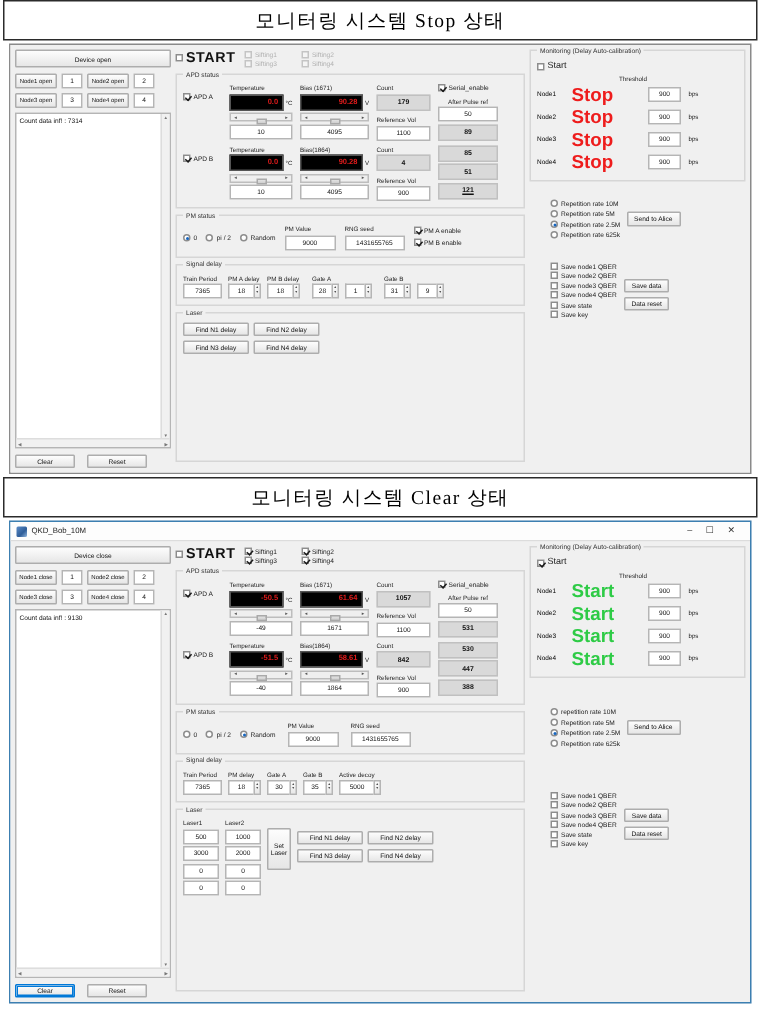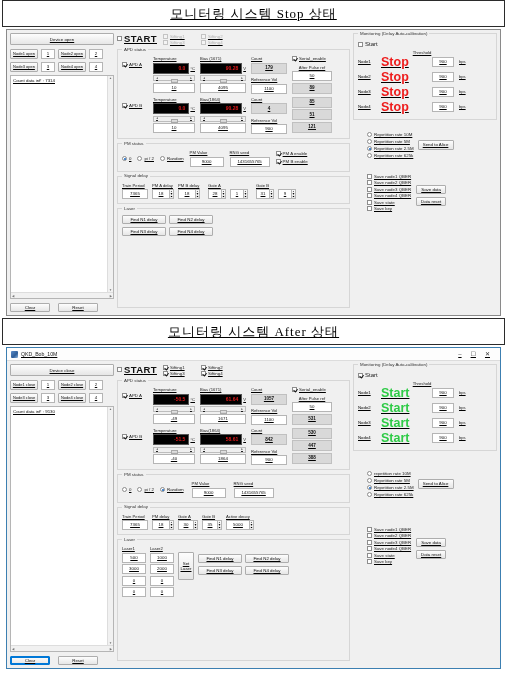--- a/index.html
+++ b/index.html
@@ -5,21 +5,21 @@
   * { box-sizing: border-box; }
   html, body { margin:0; padding:0; }
   body {
     width:507px; height:674px;
     background:#ffffff;
     font-family:"Liberation Sans", sans-serif;
     font-size:5px;
     color:#000;
     overflow:hidden;
   }
-  .page { width:507px; height:674px; position:relative;text-decoration:underline; }
+  .page { width:507px; height:674px; position:relative; }
 
   
   .caption {
     text-align:center;
     font-family:"Liberation Serif", serif;
     font-size:13px;
     letter-spacing:1px;
     padding:4px 0 3px 0;
     border-top:1px solid #2b2b2b;
     border-bottom:1px solid #2b2b2b;
@@ -570,21 +570,21 @@
             <div class="btn" style="width:30px;height:9px;">Save data</div>
             <div class="btn" style="width:30px;height:9px;">Data reset</div>
           </div>
         </div>
       </div>
 
     </div>
   </div>
 
   <div class="figwrap">
-    <div class="caption">모니터링 시스템 After 상태</div>
+    <div class="caption">모니터링 시스템 Clear 상태</div>
   </div>
 
   <div class="window" id="win-start" style="height:322px;border-color:#3c7fb1;">
     <div class="titlebar">
       <span class="ico"></span>
       <span class="ttl">QKD_Bob_10M</span>
       <span class="winbtns">
         <span>–</span>
         <span>☐</span>
         <span>✕</span>

